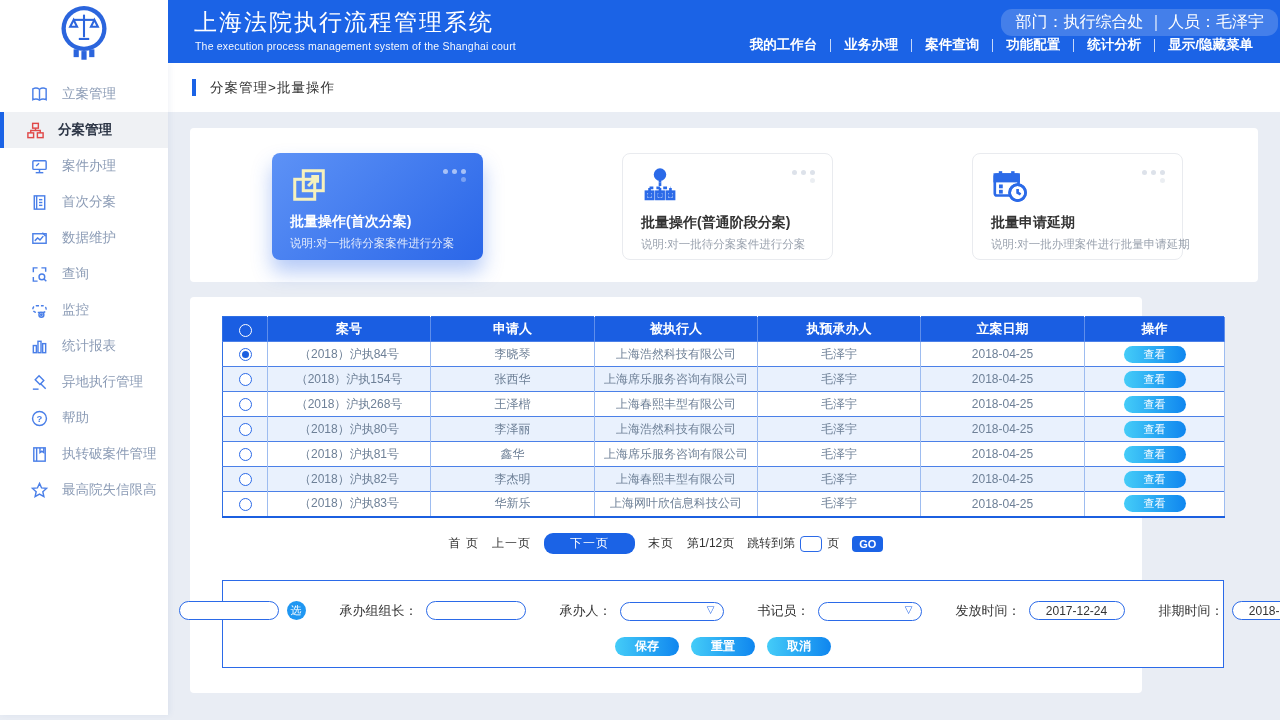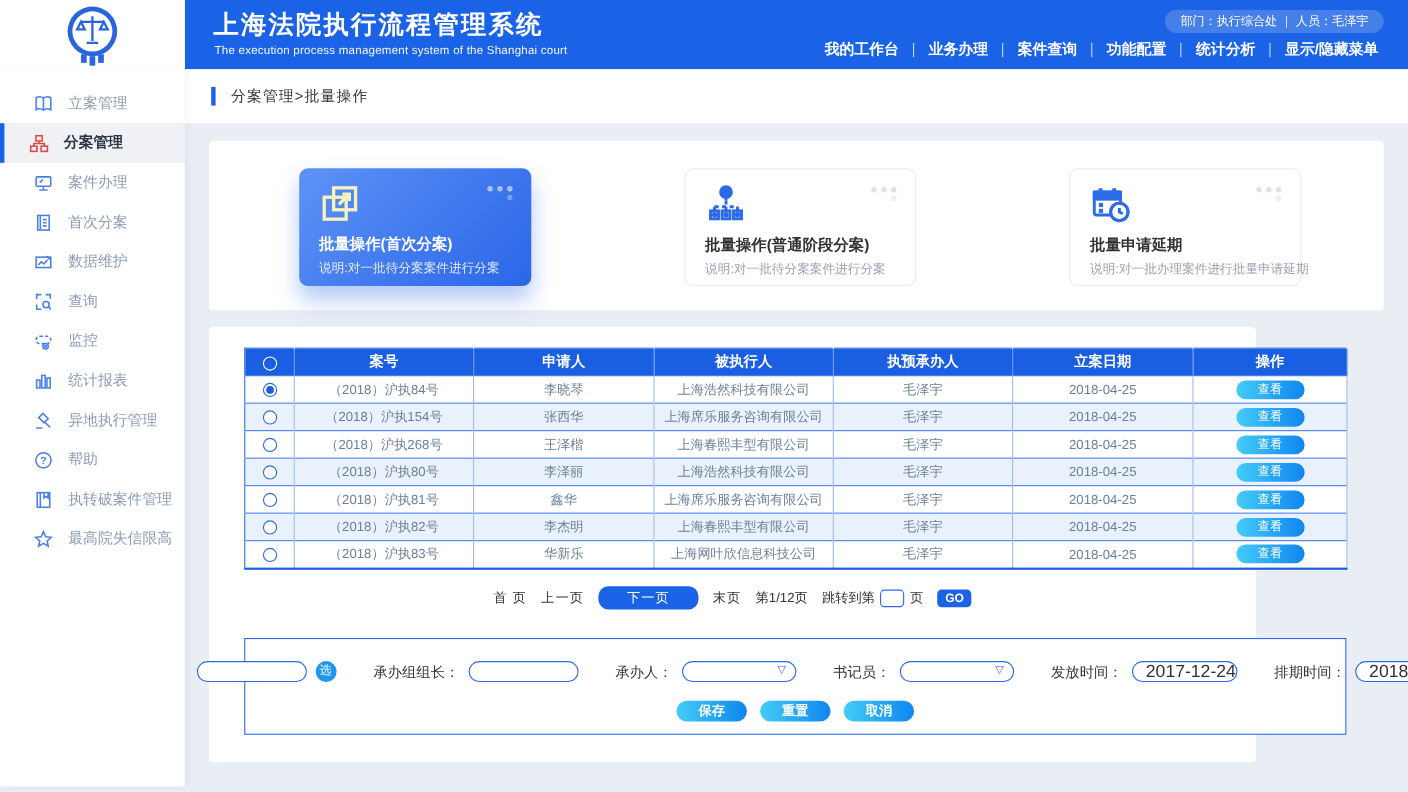--- a/index.html
+++ b/index.html
@@ -2,23 +2,23 @@
 <html><head>
 <meta charset="utf-8">
 <style>
   * { margin:0; padding:0; box-sizing:border-box; }
   html,body { width:1280px; height:720px; overflow:hidden; }
   body { position:relative; background:#e9edf4; font-family:"Liberation Sans","DejaVu Sans",sans-serif; }
 
   
   .logo-block { position:absolute; left:0; top:0; width:168px; height:63px; background:#fff; display:flex; align-items:center; justify-content:center; z-index:5; }
   .top-header { position:absolute; left:168px; top:0; right:0; height:63px; background:#1b63e6; color:#fff; }
-  .app-title { position:absolute; left:26px; top:7px; font-size:23px; font-weight:bold; letter-spacing:2px; }
+  .app-title { position:absolute; left:26px; top:7px; font-size:23px; font-weight:normal; letter-spacing:2px; }
   .app-subtitle { position:absolute; left:27px; top:40px; font-size:10.5px; color:rgba(255,255,255,.95); letter-spacing:.2px; }
-  .user-pill { position:absolute; right:22px; top:9px; background:rgba(255,255,255,.18); border-radius:11px; padding:3px 14px; font-size:11px; }
+  .user-pill { position:absolute; right:2px; top:9px; background:rgba(255,255,255,.18); border-radius:11px; padding:3px 14px; font-size:16px; }
   .top-nav { position:absolute; right:14px; bottom:9px; display:flex; align-items:center; }
   .top-nav .nav-item { font-size:13.5px; font-weight:bold; cursor:pointer; padding:0 13px; white-space:nowrap; }
   .top-nav .nav-sep { width:1px; height:13px; background:rgba(255,255,255,.75); }
 
   
   .sidebar { position:absolute; left:0; top:63px; width:168px; height:652px; background:#fff; box-shadow:2px 0 6px rgba(40,70,130,.06); padding-top:13px; z-index:4; }
   .side-item { height:36px; display:flex; align-items:center; padding-left:26px; gap:13px; color:#8c9cb6; font-size:13.5px; cursor:pointer; border-left:4px solid transparent; }
   .side-item svg { width:19px; height:19px; color:#4a7fe8; flex:none; }
   .side-item.active { background:#eff1f4; border-left-color:#1b63e6; color:#2d3646; font-weight:bold; padding-left:22px; }
   .side-item.active svg { color:#e04848; }
@@ -62,21 +62,21 @@
   .pager { position:absolute; left:0; right:0; top:236px; display:flex; justify-content:center; align-items:center; gap:13px; font-size:12px; color:#333; }
   .pager .pg { cursor:pointer; letter-spacing:1px; }
   .pager .pg.current { background:#1b63e6; color:#fff; border-radius:9px; padding:2px 26px; }
   .pager .jump-input { width:22px; height:16px; border:1px solid #2b6ae8; border-radius:4px; outline:none; font-size:11px; text-align:center; }
   .pager .go-btn { background:#1b63e6; color:#fff; font-size:11px; font-weight:bold; border-radius:4px; padding:2px 7px; cursor:pointer; }
 
   
   .assign-box { position:absolute; left:32px; top:283px; width:1002px; height:88px; border:1px solid #2b6ae8; background:#fff; }
   .field-row { position:absolute; left:0; right:0; top:20px; display:flex; justify-content:center; align-items:center; gap:8px; }
   .field-row label { font-size:13px; color:#333; white-space:nowrap; }
-  .pill-input { width:104px; height:19px; border:1px solid #2b6ae8; border-radius:10px; outline:none; font-size:16px; color:#333; text-align:right; background:#fff; }
+  .pill-input { width:104px; height:19px; border:1px solid #2b6ae8; border-radius:10px; outline:none; font-size:12px; color:#333; text-align:center; background:#fff; }
   .pill-wrap { position:relative; display:inline-block; }
   .pill-wrap .dd-arrow { position:absolute; right:9px; top:3px; font-size:10px; color:#2b6ae8; pointer-events:none; }
   .sel-btn { width:19px; height:19px; border-radius:50%; background:#1f97f2; color:#fff; font-size:11px; line-height:19px; text-align:center; cursor:pointer; flex:none; }
   .gap-lg { width:18px; flex:none; }
   .btn-row { position:absolute; left:0; right:0; top:56px; display:flex; justify-content:center; gap:12px;font-weight:bold; }
   .act-btn { width:64px; height:19px; line-height:19px; text-align:center; border-radius:10px; background:linear-gradient(90deg,#44ccf8,#0f86ef); color:#fff; font-size:12px; cursor:pointer; }
 </style>
 </head>
 <body>
 

